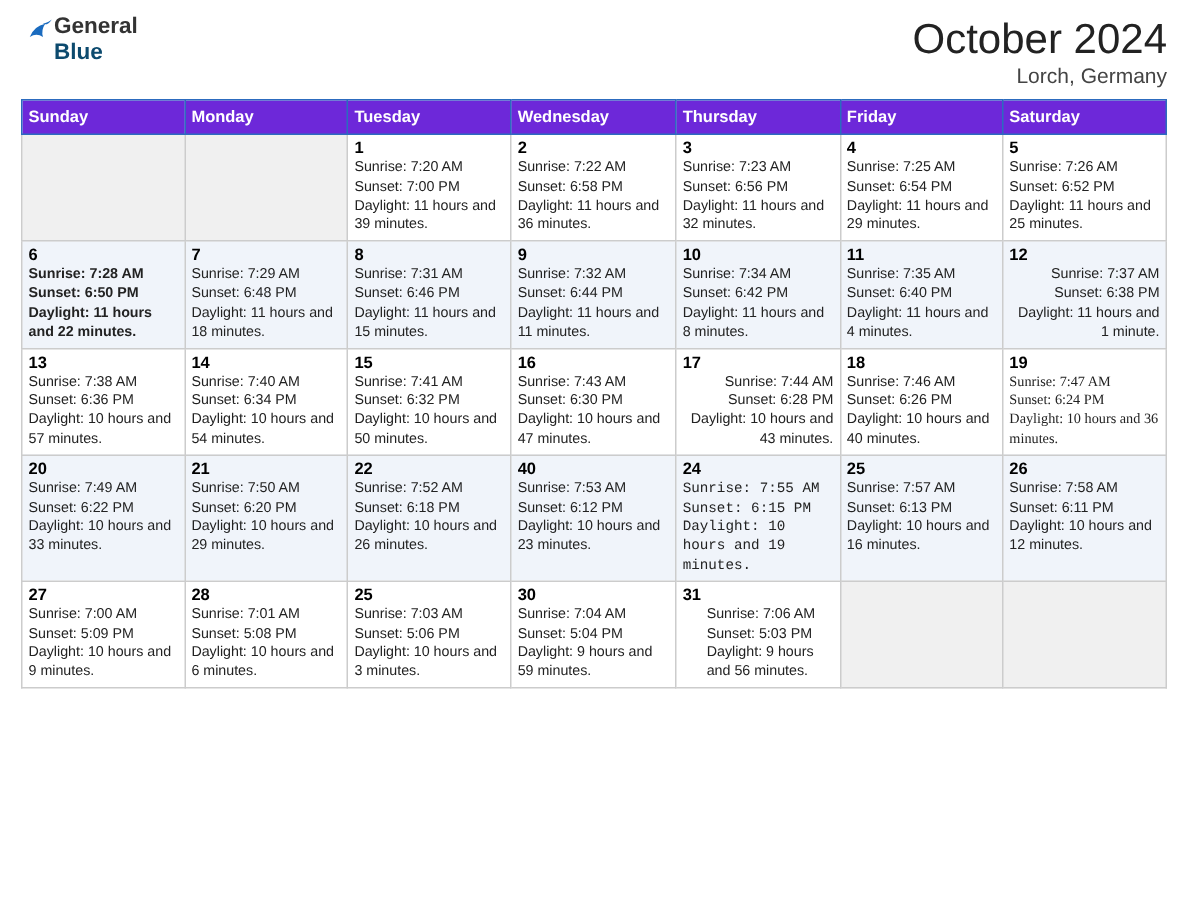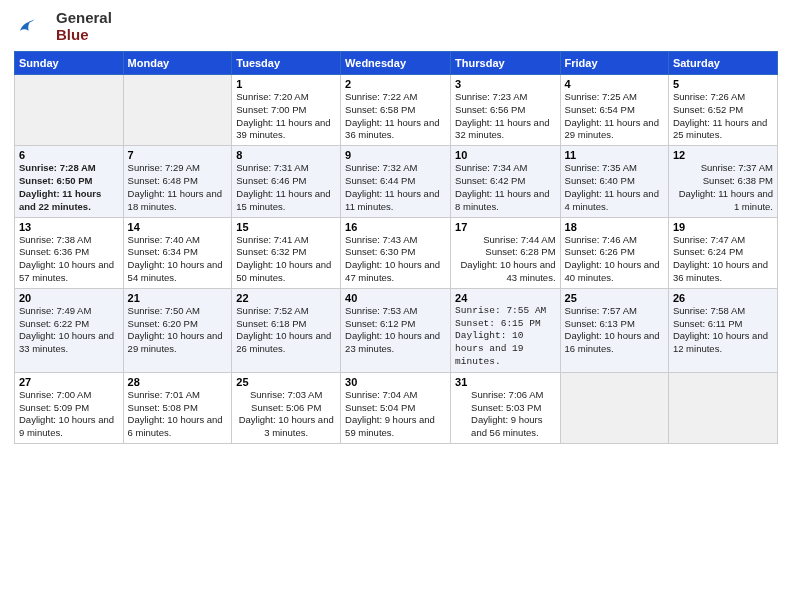--- a/index.html
+++ b/index.html
@@ -17,37 +17,37 @@
       padding: 10px 14px 10px 14px;
     }
     .header {
       display: flex;
       justify-content: space-between;
       align-items: flex-start;
       margin-bottom: 8px;
     }
     .logo {
       display: flex;
-      align-items: center;
-      gap: 20px;
+      align-items: flex-start;
+      gap: 0;
     }
     .logo-text {
       display: flex;
       flex-direction: column;
       line-height: 1.1;
     }
     .logo-general {
       font-size: 15px;
       font-weight: bold;
       color: #333;
     }
     .logo-blue {
       font-size: 15px;
       font-weight: bold;
-      color: #7f1d1d;
+      color: #0c4a6e;
     }
     .logo-bird {
       width: 22px;
       height: 22px;
     }
     .title-block {
       text-align: right;
     }
     .month-title {
       font-size: 28px;
@@ -81,21 +81,21 @@
       background: #fff;
     }
     .calendar tr:nth-child(even) td {
       background: #f0f4fa;
     }
     .calendar tr:nth-child(odd) td {
       background: #fff;
     }
     
     .calendar thead tr th {
-      background: #1d4ed8;
+      background: #6d28d9;
     }
     .day-num {
       font-weight: bold;
       font-size: 11px;
       display: block;
       margin-bottom: 1px;
     }
     .day-info {
       font-size: 9.5px;
       color: #222;
@@ -120,20 +120,24 @@
     <div class="logo">
       <svg class="logo-bird" viewBox="0 0 30 30" xmlns="http://www.w3.org/2000/svg">
         <path d="M8,20 Q12,10 22,8 Q18,14 20,20 Q14,16 8,20Z" fill="#1a6bbf"></path>
         <path d="M20,8 Q26,6 28,4 Q24,10 20,8Z" fill="#1a6bbf"></path>
       </svg>
       <div class="logo-text">
         <span class="logo-general">General</span>
         <span class="logo-blue">Blue</span>
       </div>
     </div>
+    <div class="title-block">
+      <div class="month-title">October 2024</div>
+      <div class="location">Lorch, Germany</div>
+    </div>
   </div>
 
   <table class="calendar">
     <thead>
       <tr>
         <th>Sunday</th>
         <th>Monday</th>
         <th>Tuesday</th>
         <th>Wednesday</th>
         <th>Thursday</th>
@@ -252,21 +256,21 @@
 Daylight: 10 hours and 43 minutes.</div>
           </td>
           <td>
             <span class="day-num">18</span>
             <div class="day-info" style="white-space: pre-line;">Sunrise: 7:46 AM
 Sunset: 6:26 PM
 Daylight: 10 hours and 40 minutes.</div>
           </td>
           <td>
             <span class="day-num">19</span>
-            <div class="day-info" style="white-space: pre-line;">Sunrise: 7:47 AM
+            <div class="day-info" style="white-space: pre-line; font-family: Liberation Serif, serif;">Sunrise: 7:47 AM
 Sunset: 6:24 PM
 Daylight: 10 hours and 36 minutes.</div>
           </td>
         </tr>
         <tr class="row-4">
           <td>
             <span class="day-num">20</span>
             <div class="day-info" style="white-space: pre-line;">Sunrise: 7:49 AM
 Sunset: 6:22 PM
 Daylight: 10 hours and 33 minutes.</div>
@@ -316,21 +320,21 @@
 Daylight: 10 hours and 9 minutes.</div>
           </td>
           <td>
             <span class="day-num">28</span>
             <div class="day-info" style="white-space: pre-line;">Sunrise: 7:01 AM
 Sunset: 5:08 PM
 Daylight: 10 hours and 6 minutes.</div>
           </td>
           <td>
             <span class="day-num">25</span>
-            <div class="day-info" style="white-space: pre-line; text-align: center;">Sunrise: 7:03 AM
+            <div class="day-info" style="white-space: pre-line;">Sunrise: 7:03 AM
 Sunset: 5:06 PM
 Daylight: 10 hours and 3 minutes.</div>
           </td>
           <td>
             <span class="day-num">30</span>
             <div class="day-info" style="white-space: pre-line;">Sunrise: 7:04 AM
 Sunset: 5:04 PM
 Daylight: 9 hours and 59 minutes.</div>
           </td>
           <td>

